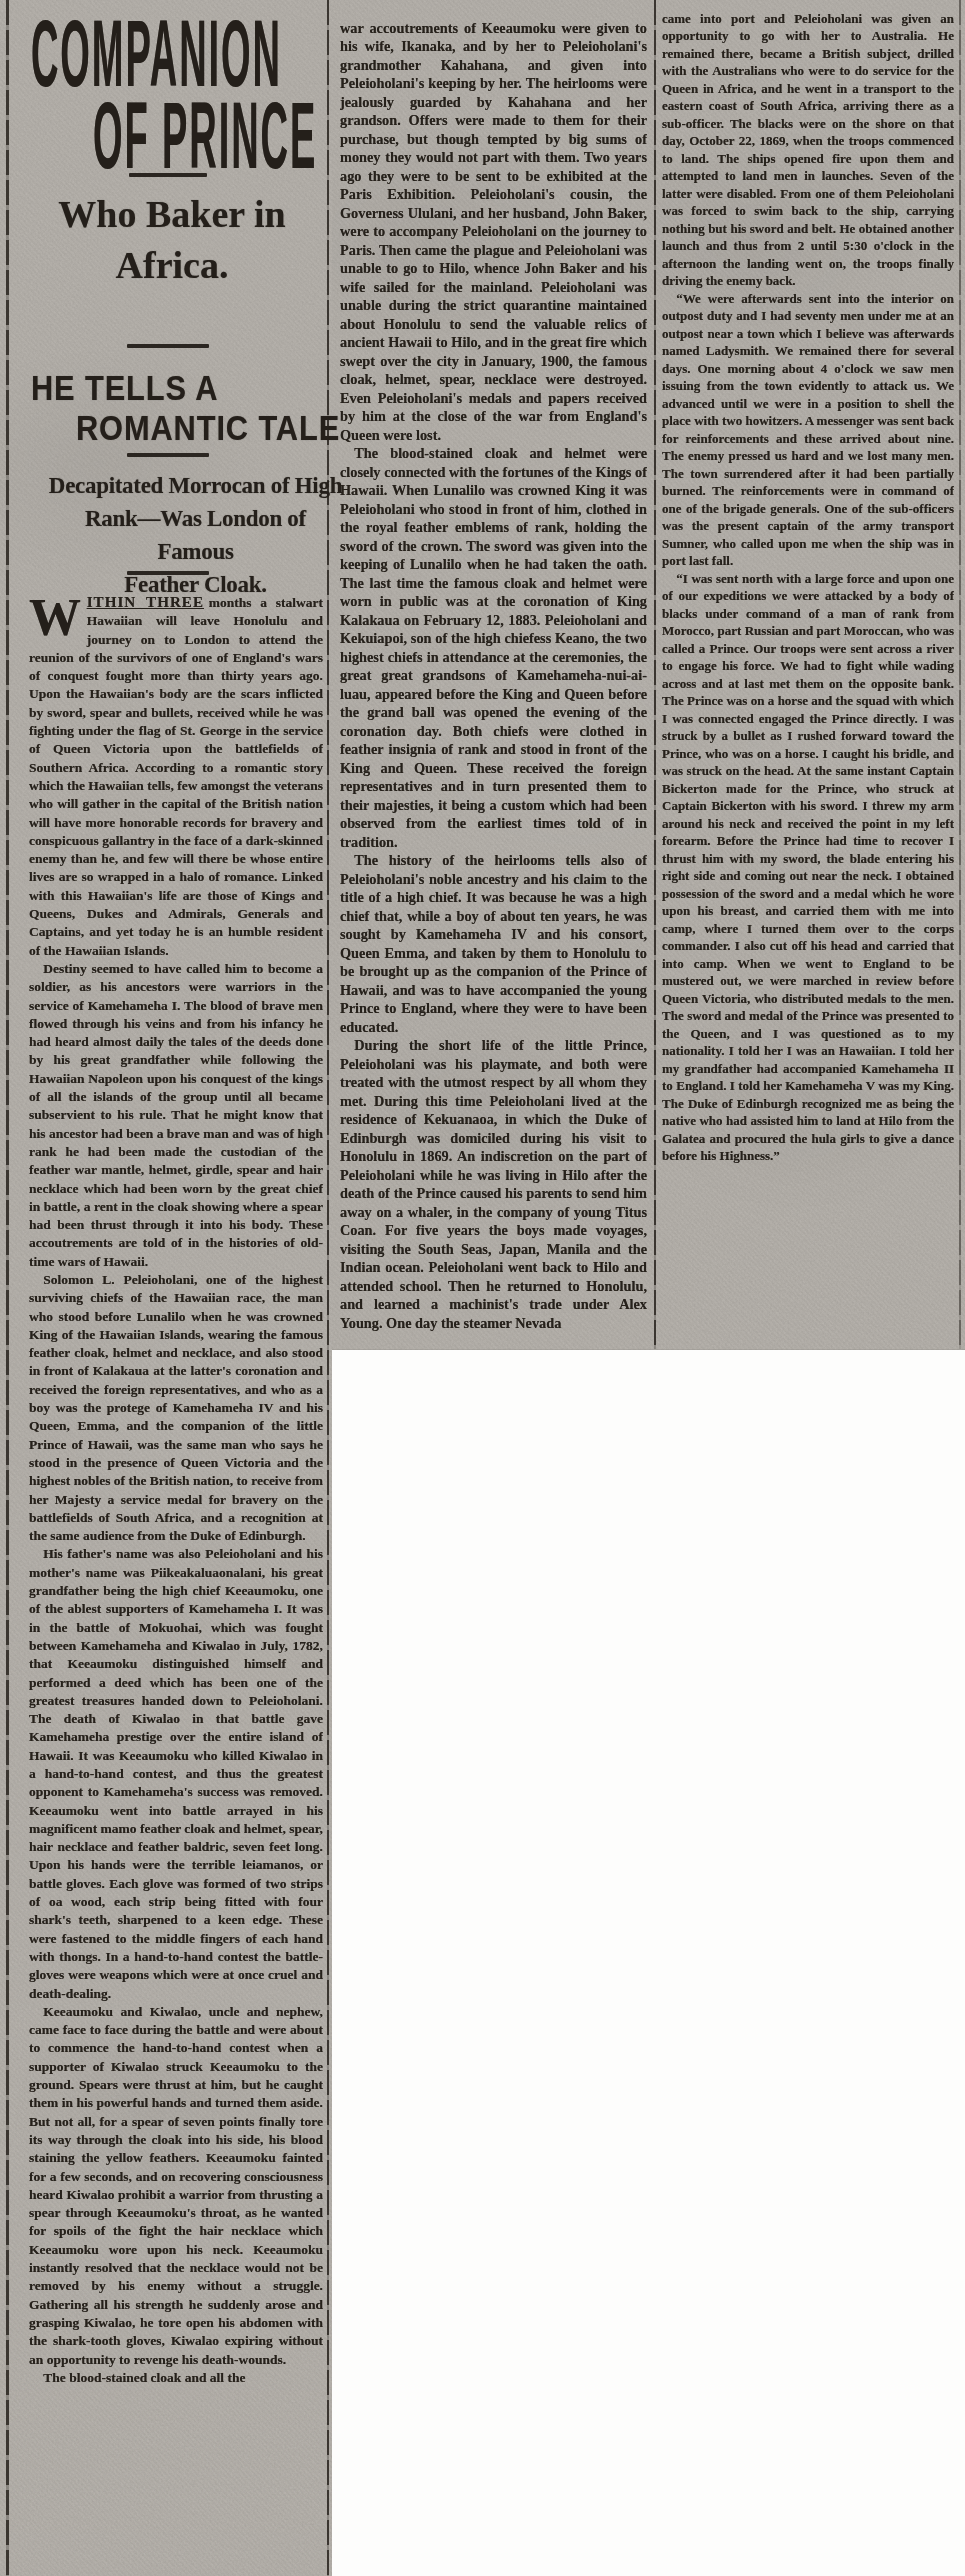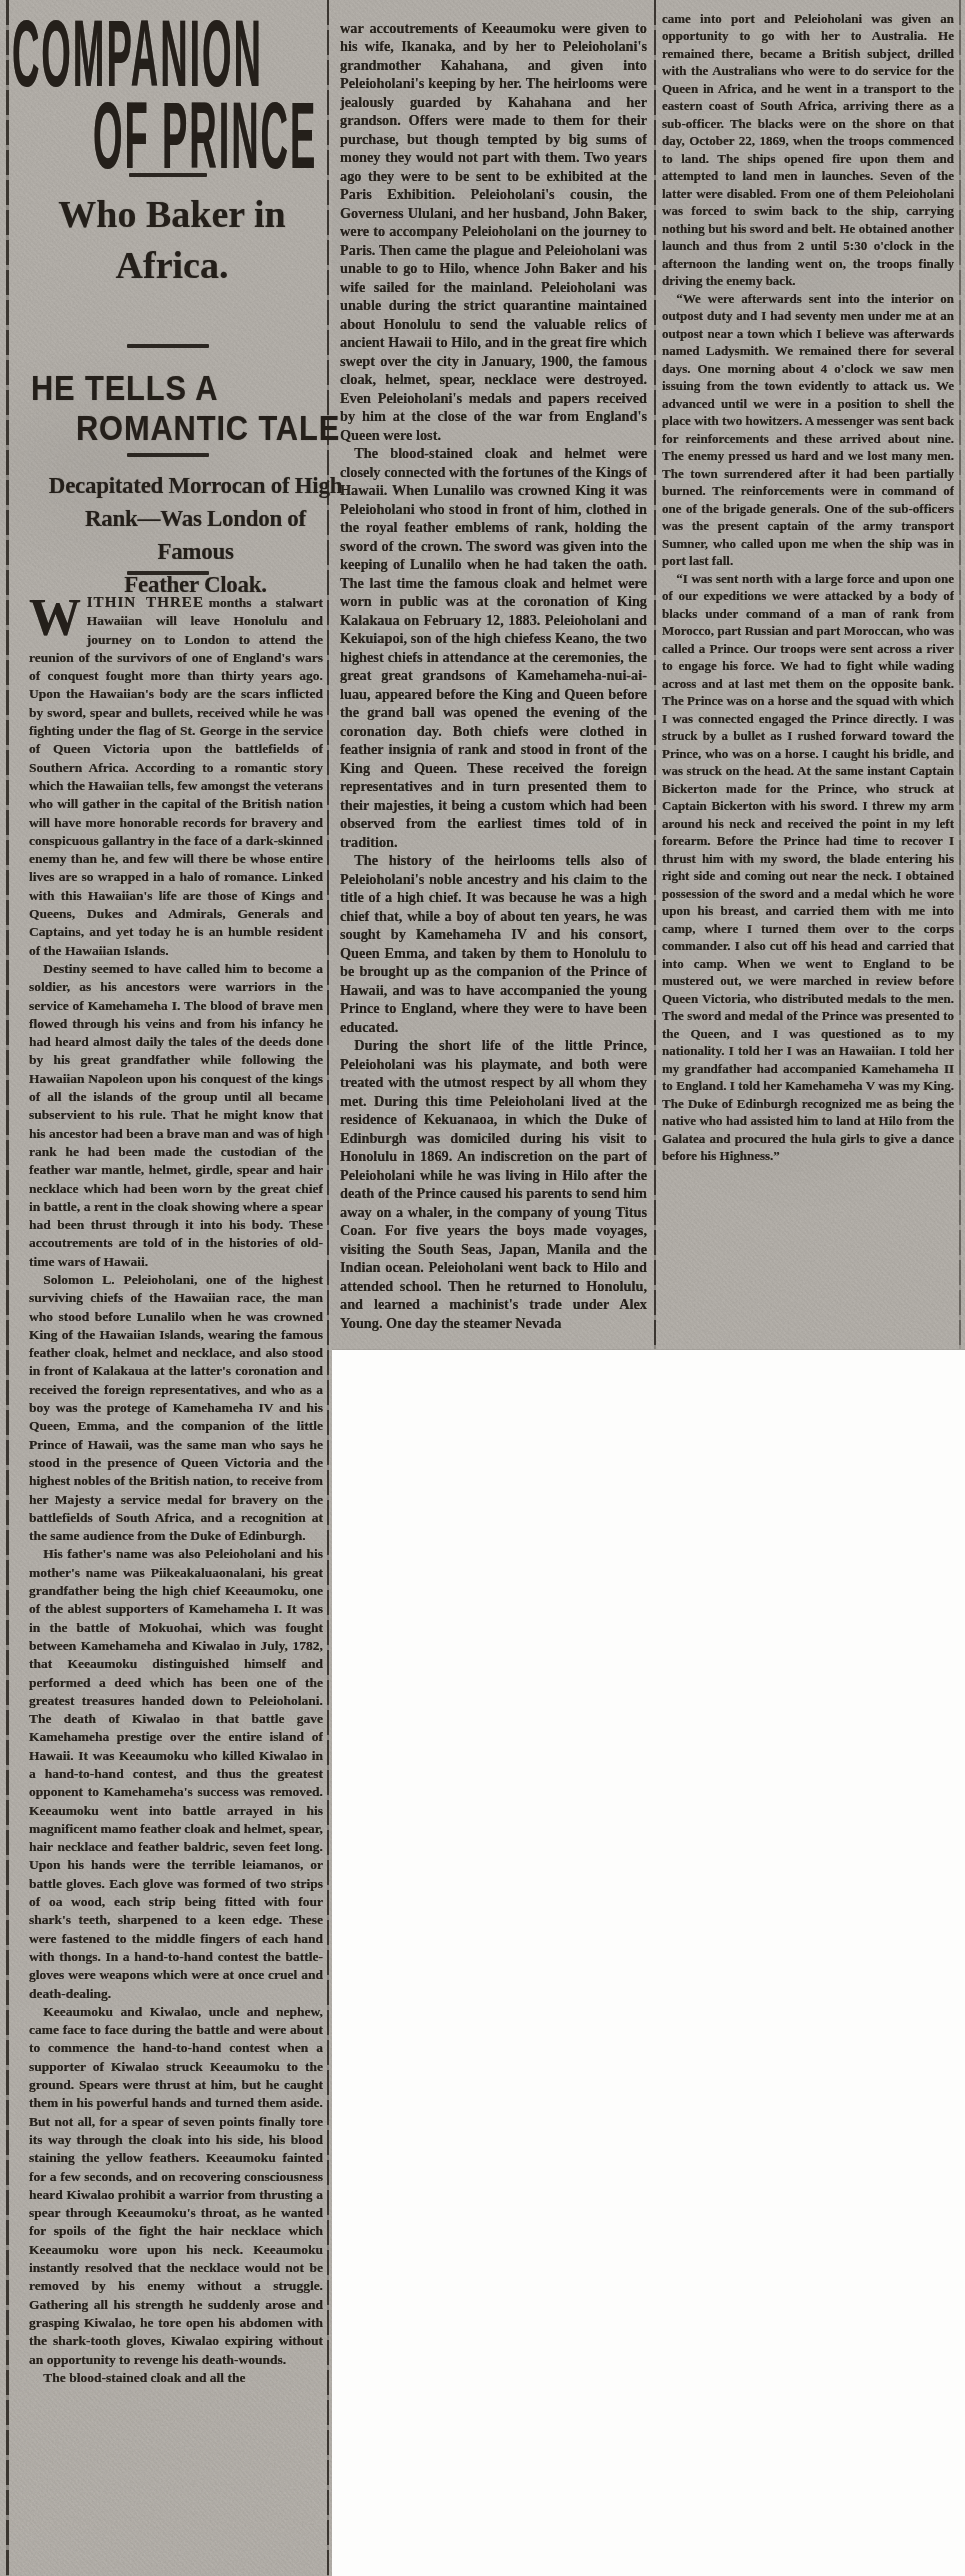--- a/index.html
+++ b/index.html
@@ -31,21 +31,21 @@
   #vrule-left{left:5.7px;top:0;height:2576px;}
   #vrule-a{left:327px;top:0;height:2576px;width:1.9px;}
   #vrule-b{left:654px;top:0;height:1349px;width:1.9px;}
   #vrule-c{left:959px;top:0;height:1349px;width:1.9px;opacity:.6;}
   .title-line{position:absolute;white-space:nowrap;}
   .condensed{
     display:inline-block;transform:scaleX(.40);transform-origin:0 0;
     font:700 95px/1 "Liberation Sans", sans-serif;letter-spacing:4.8px;
     color:#241f1a;text-shadow:0 0 1px rgba(36,31,26,.6);
   }
-  #title-1{left:12px;top:5.7px;}
+  #title-1{left:31px;top:5.7px;}
   #title-2{left:93px;top:88px;}
   .hrule{position:absolute;height:3.8px;background:#2b2621;border-radius:1px;}
   #hrule-1{left:129px;top:173px;width:78px;}
   #hrule-2{left:127px;top:344px;width:82px;}
   #hrule-3{left:127px;top:453px;width:82px;}
   #hrule-4{left:127px;top:571px;width:82px;}
   #subhead{
     position:absolute;left:23px;top:189px;width:298px;text-align:center;
     font:700 38px/51px "Liberation Serif", serif;color:#241f1a;
     text-shadow:0 0 1px rgba(36,31,26,.5);
@@ -71,21 +71,21 @@
   }
   #col1-body{left:29px;top:593px;width:294px;height:1983px;font-size:13.5px;line-height:18.3px;}
   #col2-body{left:340px;top:9.5px;width:307px;height:1340px;font-size:14.3px;line-height:18.5px;margin-top:9px;}
   #col3-body{left:662px;top:9.5px;width:292px;height:1338px;font-size:13px;line-height:17.5px;}
   .para{margin:0;}
   .para.indent{text-indent:14.3px;}
   .dropcap{
     float:left;font:700 52px/42px "Liberation Serif", serif;
     padding:3.8px 5.7px 0 0;color:#241f1a;
   }
-  .opening-caps{font-size:1.12em;letter-spacing:1px;margin-right:4.8px;}
+  .opening-caps{font-size:1.12em;letter-spacing:1px;margin-right:4.8px;text-decoration:underline;}
 </style>
 </head>
 <body>
 
 <div id="page">
 
   <div class="paper" id="strip1">
     <svg class="grain" width="332" height="2576" viewBox="0 0 348 2700">
       <filter id="g1">
           <feTurbulence type="fractalNoise" baseFrequency="0.55" numOctaves="2" stitchTiles="stitch"></feTurbulence>

